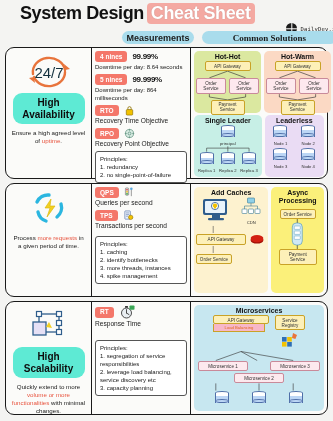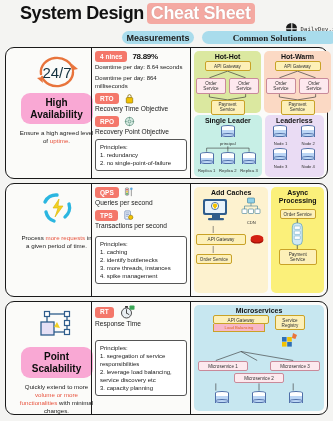--- a/index.html
+++ b/index.html
@@ -28,28 +28,28 @@
              justify-content:center;font-size:9px;font-weight:bold;color:#1a1a1a;}
   .ph-meas{left:110px;width:72px;}
   .ph-sol{left:190px;width:135px;font-family:Liberation Serif, serif;}
 
   
   .card{position:absolute;left:5px;width:323px;background:#fbfbf9;border:1.4px solid #1a1a1a;border-radius:9px;box-sizing:border-box;}
   #sec-avail{top:47px;height:132px;}
   #sec-thru{top:183px;height:114px;}
   #sec-scale{top:301px;height:114px;}
 
-  .col-a{position:absolute;left:8px;top:0;width:85px;height:100%;box-sizing:border-box;padding:3px;}
+  .col-a{position:absolute;left:0;top:0;width:85px;height:100%;box-sizing:border-box;padding:3px;}
   .col-b{position:absolute;left:85px;top:0;width:100px;height:100%;box-sizing:border-box;
          border-left:1.1px solid #1a1a1a;border-right:1.1px solid #1a1a1a;padding:3px;}
   .col-c{position:absolute;left:185px;top:0;right:0;height:100%;box-sizing:border-box;padding:3px;}
 
   
   .icon-slot{height:42px;display:flex;align-items:center;justify-content:center;}
-  .pill-cat{margin:0 auto;width:72px;border-radius:9px;background:#f9a8d4;color:#0d0d0d;
+  .pill-cat{margin:0 auto;width:72px;border-radius:9px;background:#5eead4;color:#0d0d0d;
             font-size:10px;font-weight:bold;text-align:center;line-height:11.5px;padding:4px 0;}
   .cat-desc{font-size:6.2px;line-height:8px;text-align:center;color:#1a1a1a;margin-top:5px;padding:0 2px;}
   .hl-red{color:#e8543f;}
 
   
   .badge{display:inline-block;background:#f4776a;color:#fff;font-size:6.5px;font-weight:bold;
          border-radius:3px;padding:1.5px 5px;line-height:8px;}
   .meas-row{display:flex;align-items:center;gap:5px;margin-bottom:1px;}
   .nines{font-size:8px;font-weight:bold;color:#111;letter-spacing:-0.3px;}
   .meas-sub{font-size:6px;color:#1a1a1a;margin-bottom:3px;line-height:8px;}
@@ -103,23 +103,27 @@
       </div>
       <div class="pill-cat">High Availability</div>
       <div class="cat-desc">
         <span>Ensure a high agreed level of </span><span class="hl-red">uptime</span><span>.</span>
       </div>
     </div>
 
     <div class="col-b">
       <div class="meas-row">
         <span class="badge">4 nines</span>
-        <span class="nines">78.89%</span>
+        <span class="nines">99.99%</span>
       </div>
       <div class="meas-sub">Downtime per day: 8.64 seconds</div>
+      <div class="meas-row">
+        <span class="badge">5 nines</span>
+        <span class="nines">99.999%</span>
+      </div>
       <div class="meas-sub">Downtime per day: 864 milliseconds</div>
 
       <div class="meas-row">
         <span class="badge">RTO</span>
         <svg class="sq-icon" viewBox="0 0 12 12">
           <rect x="2.5" y="5" width="7" height="6" rx="1" fill="#f2c200" stroke="#8a6d00" stroke-width=".7"></rect>
           <path d="M4.2 5 V3.6 a1.8 1.8 0 0 1 3.6 0 V5" fill="none" stroke="#8a6d00" stroke-width=".9"></path>
         </svg>
       </div>
       <div class="meas-def">Recovery Time Objective</div>
@@ -375,21 +379,21 @@
         <svg width="40" height="36" viewBox="0 0 40 36">
           <rect x="10" y="6" width="20" height="18" fill="none" stroke="#2f5d8c" stroke-width="1.3"></rect>
           <rect x="4" y="14" width="13" height="13" fill="#e6e0f5" stroke="#2f5d8c" stroke-width="1.3"></rect>
           <path d="M20 14 l3 6 l-6 -1 z" fill="#f2d024"></path>
           <rect x="7.5" y="3.5" width="5" height="5" fill="#fff" stroke="#2f5d8c" stroke-width="1.2"></rect>
           <rect x="27.5" y="3.5" width="5" height="5" fill="#fff" stroke="#2f5d8c" stroke-width="1.2"></rect>
           <rect x="27.5" y="21.5" width="5" height="5" fill="#fff" stroke="#2f5d8c" stroke-width="1.2"></rect>
           <rect x="27.5" y="12.5" width="5" height="5" fill="#fff" stroke="#2f5d8c" stroke-width="1.2"></rect>
         </svg>
       </div>
-      <div class="pill-cat">Point Scalability</div>
+      <div class="pill-cat">High Scalability</div>
       <div class="cat-desc">
         <span>Quickly extend to more </span><span class="hl-red">volume or more functionalities</span><span> with minimal changes.</span>
       </div>
     </div>
 
     <div class="col-b">
       <div class="meas-row">
         <span class="badge">RT</span>
         <svg width="16" height="14" viewBox="0 0 16 14">
           <circle cx="7.5" cy="8" r="5" fill="#e9eef2" stroke="#3a3a3a" stroke-width=".9"></circle>

